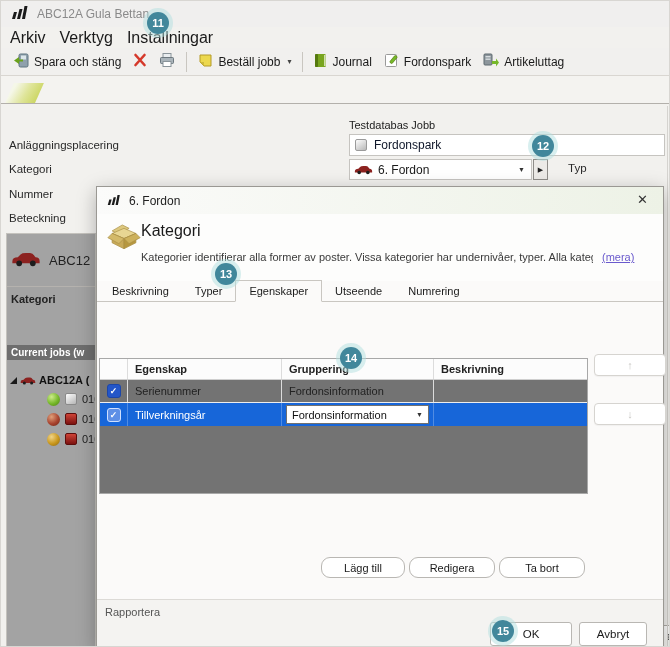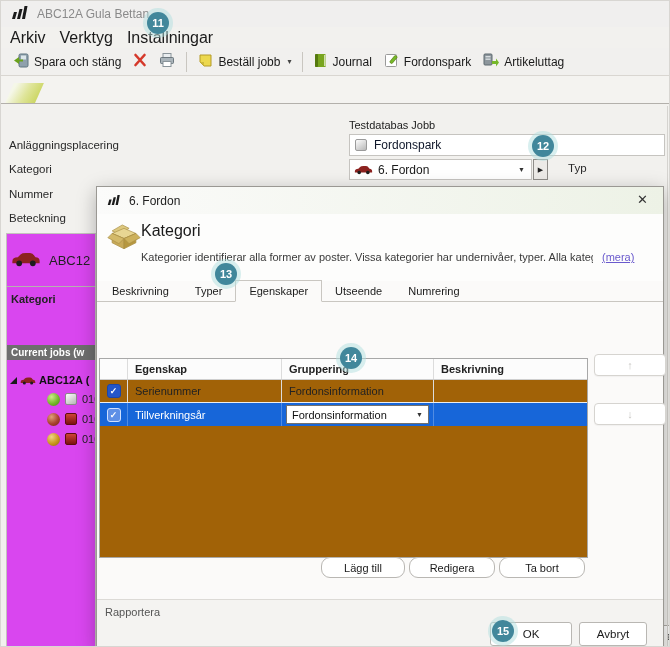--- a/index.html
+++ b/index.html
@@ -35,21 +35,21 @@
   .field .ftext { font-size:12px; color:#0f172a; }
   .minicube { width:12px; height:12px; border:1px solid #9a9a9a; border-radius:2px; background:linear-gradient(145deg,#fdfdfd,#b8b8b8); }
   .combo { position:absolute; left:348px; top:158px; width:183px; height:21px; background:#fff; border:1px solid #c6c4c0; display:flex; align-items:center; padding:0 6px 0 4px; gap:5px; }
   .combo .ftext { font-size:12px; color:#1a1a1a; flex:1; }
   .dd-arrow { font-size:7px; color:#333; }
   .expand-btn { position:absolute; left:532px; top:158px; width:15px; height:21px; background:#eceae7; border:1px solid #8f8d89; font-size:7px; color:#222; display:flex; align-items:center; justify-content:center; }
   .typ-label { position:absolute; left:567px; top:161px; font-size:11.5px; color:#2a2a2a; }
   .right-edge-line { position:absolute; left:666px; top:105px; width:1px; height:542px; background:#d5d3cf; }
 
   
-  .sidebar { position:absolute; left:5px; top:232px; width:90px; height:415px; background:#d946ef; border:1px solid #c4c2bd; border-bottom:none; overflow:hidden; }
+  .sidebar { position:absolute; left:5px; top:232px; width:90px; height:415px; background:#a3a3a3; border:1px solid #c4c2bd; border-bottom:none; overflow:hidden; }
   .rec-car { position:absolute; left:4px; top:16px; }
   .rec-title { position:absolute; left:42px; top:19px; font-size:13px; color:#222; white-space:nowrap; }
   .rec-div { position:absolute; left:0; top:52px; width:100%; height:1px; background:#b5b2ae; }
   .rec-kategori { position:absolute; left:4px; top:59px; font-size:11px; font-weight:bold; color:#222; }
   .jobs-header { position:absolute; left:0; top:111px; width:100%; height:15px; background:#6e6e6e; color:#fff; font-size:10px; font-weight:bold; line-height:15px; padding-left:4px; white-space:nowrap; }
   .tree-row { position:absolute; left:3px; top:137px; display:flex; align-items:center; gap:3px; white-space:nowrap; }
   .tree-tri { width:0; height:0; border-left:7px solid transparent; border-bottom:7px solid #1a1a1a; }
   .tree-label { font-size:11px; font-weight:bold; color:#111; }
   .job-row { position:absolute; left:4px; display:flex; align-items:flex-start; gap:5px; white-space:nowrap;padding-left:36px; }
   .job-row .jid { font-size:11px; color:#222; }
@@ -70,21 +70,21 @@
   .box-icon { position:absolute; left:10px; top:6px; }
   .dlg-h1 { position:absolute; left:44px; top:8px; font-size:16px; color:#1a1a1a; }
   .dlg-desc-row { position:absolute; left:44px; top:37px; width:516px; display:flex; align-items:baseline; }
   .dlg-desc { font-size:11px; color:#3a3a3a; white-space:nowrap; overflow:hidden; max-width:452px; }
   .dlg-more { font-size:11px; color:#6a5acd; text-decoration:underline; margin-left:9px; flex-shrink:0; }
   .dlg-tabbar { position:absolute; left:0; top:94px; width:100%; height:21px; border-bottom:1px solid #c9c6c1; display:flex; align-items:flex-end; padding-left:2px; }
   .dtab { font-size:11px; color:#1a1a1a; padding:4px 13px 4px; white-space:nowrap; }
   .dtab.active { background:#fbfaf9; border:1px solid #c9c6c1; border-bottom:1px solid #fbfaf9; margin-bottom:-1px; }
   .dlg-instruction { position:absolute; left:9px; top:113px; width:545px; font-size:11px; line-height:1.4; color:#222; }
 
-  .ptable { position:absolute; left:2px; top:171px; width:489px; height:200px; background:#a16207; border:1px solid #a8a8a8; }
+  .ptable { position:absolute; left:2px; top:171px; width:489px; height:136px; background:#737373; border:1px solid #a8a8a8; }
   .trow { display:flex; width:100%; }
   .thead { height:21px; background:#fcfcfc; border-bottom:1px solid #cfcfcf; }
   .tcell { display:flex; align-items:center; padding-left:7px; border-right:1px solid #dcdcdc; overflow:hidden; white-space:nowrap; }
   .c0 { width:28px; justify-content:center; padding-left:0; }
   .c1 { width:154px; } .c2 { width:152px; } .c3 { width:151px; border-right:none; }
   .thead .tcell { font-size:11px; font-weight:bold; color:#222; }
   .tdata { height:23px; font-size:11px; color:#222; border-bottom:1px solid #eeeeee; }
   .tdata.selected { background:#1766d9; color:#fff; border-bottom:none; }
   .tdata.selected .tcell { border-right-color:rgba(255,255,255,.25); }
   .cb { width:14px; height:14px; border-radius:3px; display:flex; align-items:center; justify-content:center; color:#fff; font-size:9px; font-weight:bold; }

